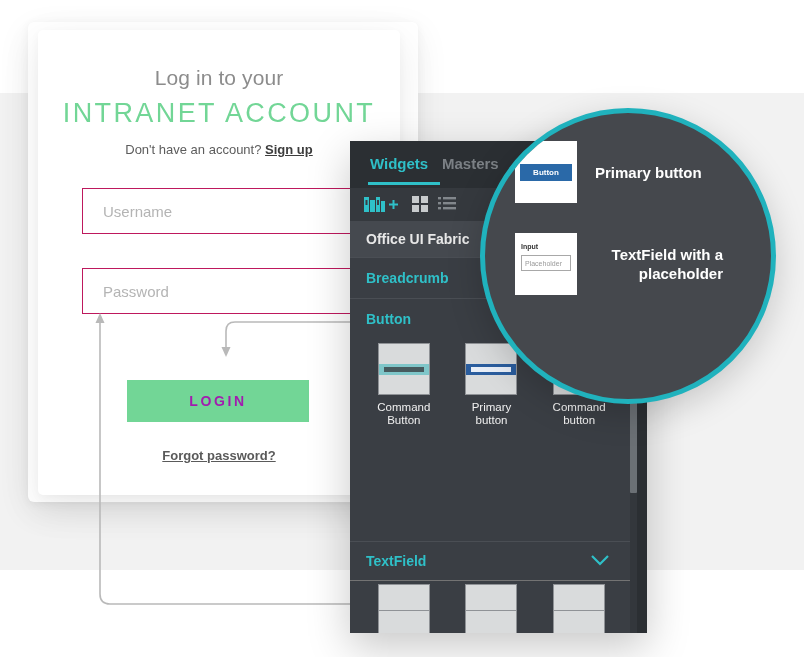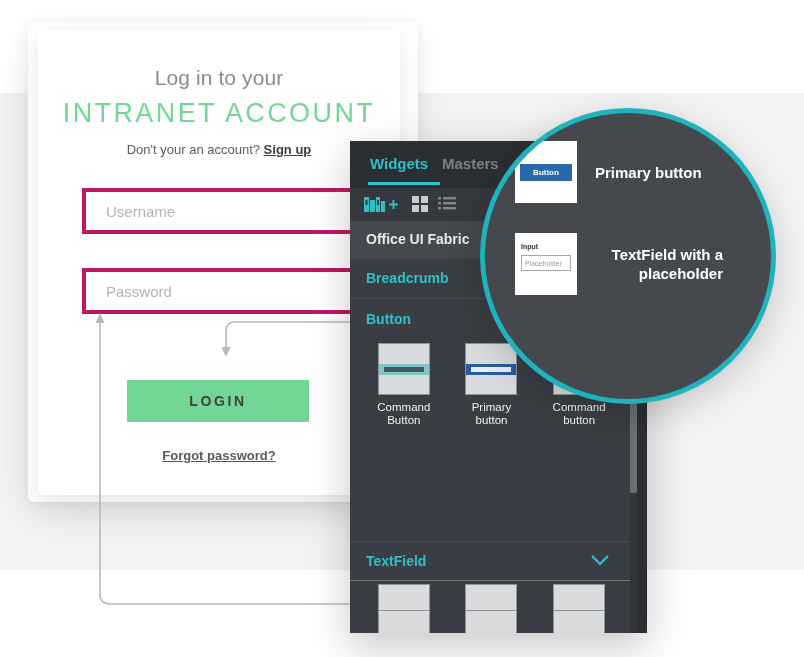--- a/index.html
+++ b/index.html
@@ -42,30 +42,30 @@
   }
   .signup-row {
     position: absolute; left: 0; top: 112px; width: 362px;
     text-align: center; font-size: 13px; color: #5c5c5c;
   }
   .signup-link {
     color: #3d3d3d; font-weight: bold; text-decoration: underline;
   }
   .field {
     position: absolute; left: 44px; width: 296px; height: 46px;
-    border: 4px solid #be185d; background: #fff;
+    border: 1px solid #be185d; background: #fff;
     display: flex; align-items: center; padding-left: 20px;
     font-size: 15px; color: #b4b4b4;
   }
   .field-username { top: 158px; }
   .field-password { top: 238px; }
 
   .login-button {
     position: absolute; left: 89px; top: 350px; width: 182px; height: 42px;
-    background: #72d696; color: #404040; border: none;
+    background: #72d696; color: #a21caf; border: none;
     font-size: 14px; font-weight: bold; letter-spacing: 2.6px;
     font-family: "Liberation Sans", sans-serif;
     cursor: pointer;
   }
   .forgot-link {
     position: absolute; left: 0; top: 418px; width: 362px;
     text-align: center; font-size: 13px; color: #5a5a5a;
     text-decoration: underline; font-weight: bold;
   }
 
@@ -212,21 +212,21 @@
 <div id="stage">
 
   <div class="band-gray"></div>
   <div class="card-shadow-layer"></div>
 
   <div class="login-card">
     <div class="login-title">Log in to your</div>
     <div class="login-subtitle">INTRANET ACCOUNT</div>
 
     <div class="signup-row">
-      <span>Don't your an account? </span><a class="signup-link" href="#">Sign up</a>
+      <span>Don't have an account? </span><a class="signup-link" href="#">Sign up</a>
     </div>
 
     <div class="field field-username">Username</div>
     <div class="field field-password">Password</div>
 
     <button class="login-button">LOGIN</button>
 
     <a class="forgot-link" href="#">Forgot password?</a>
   </div>
 

